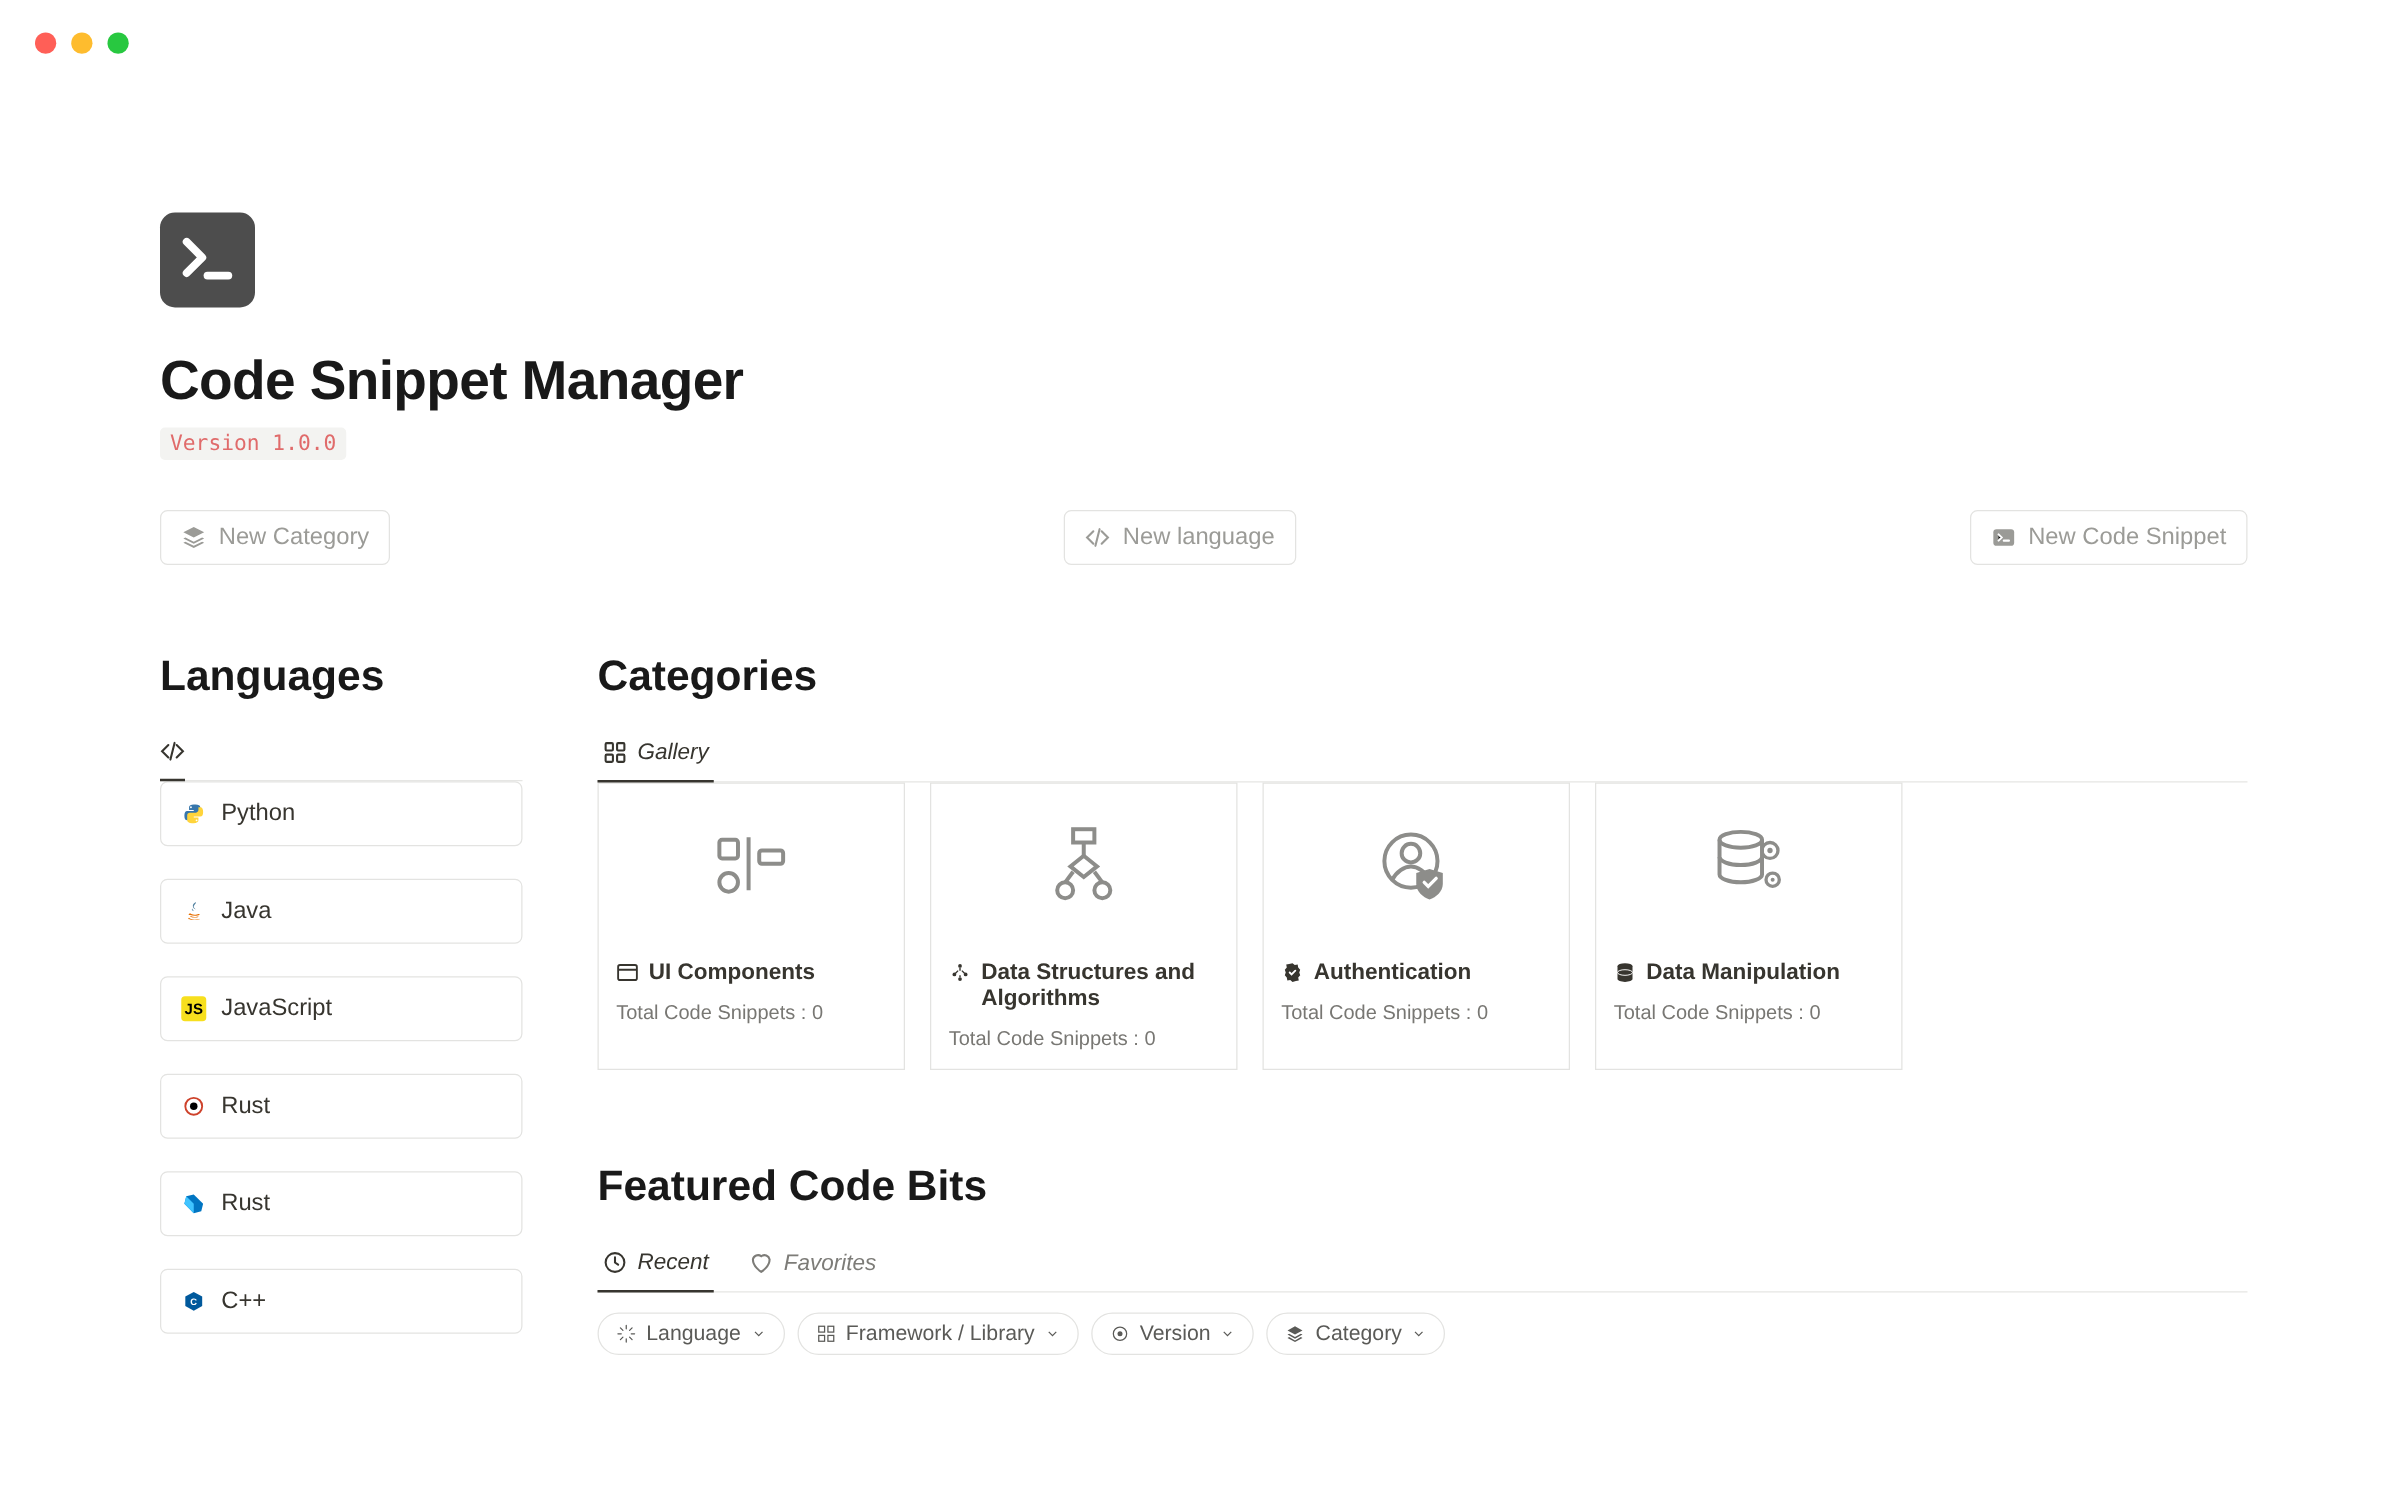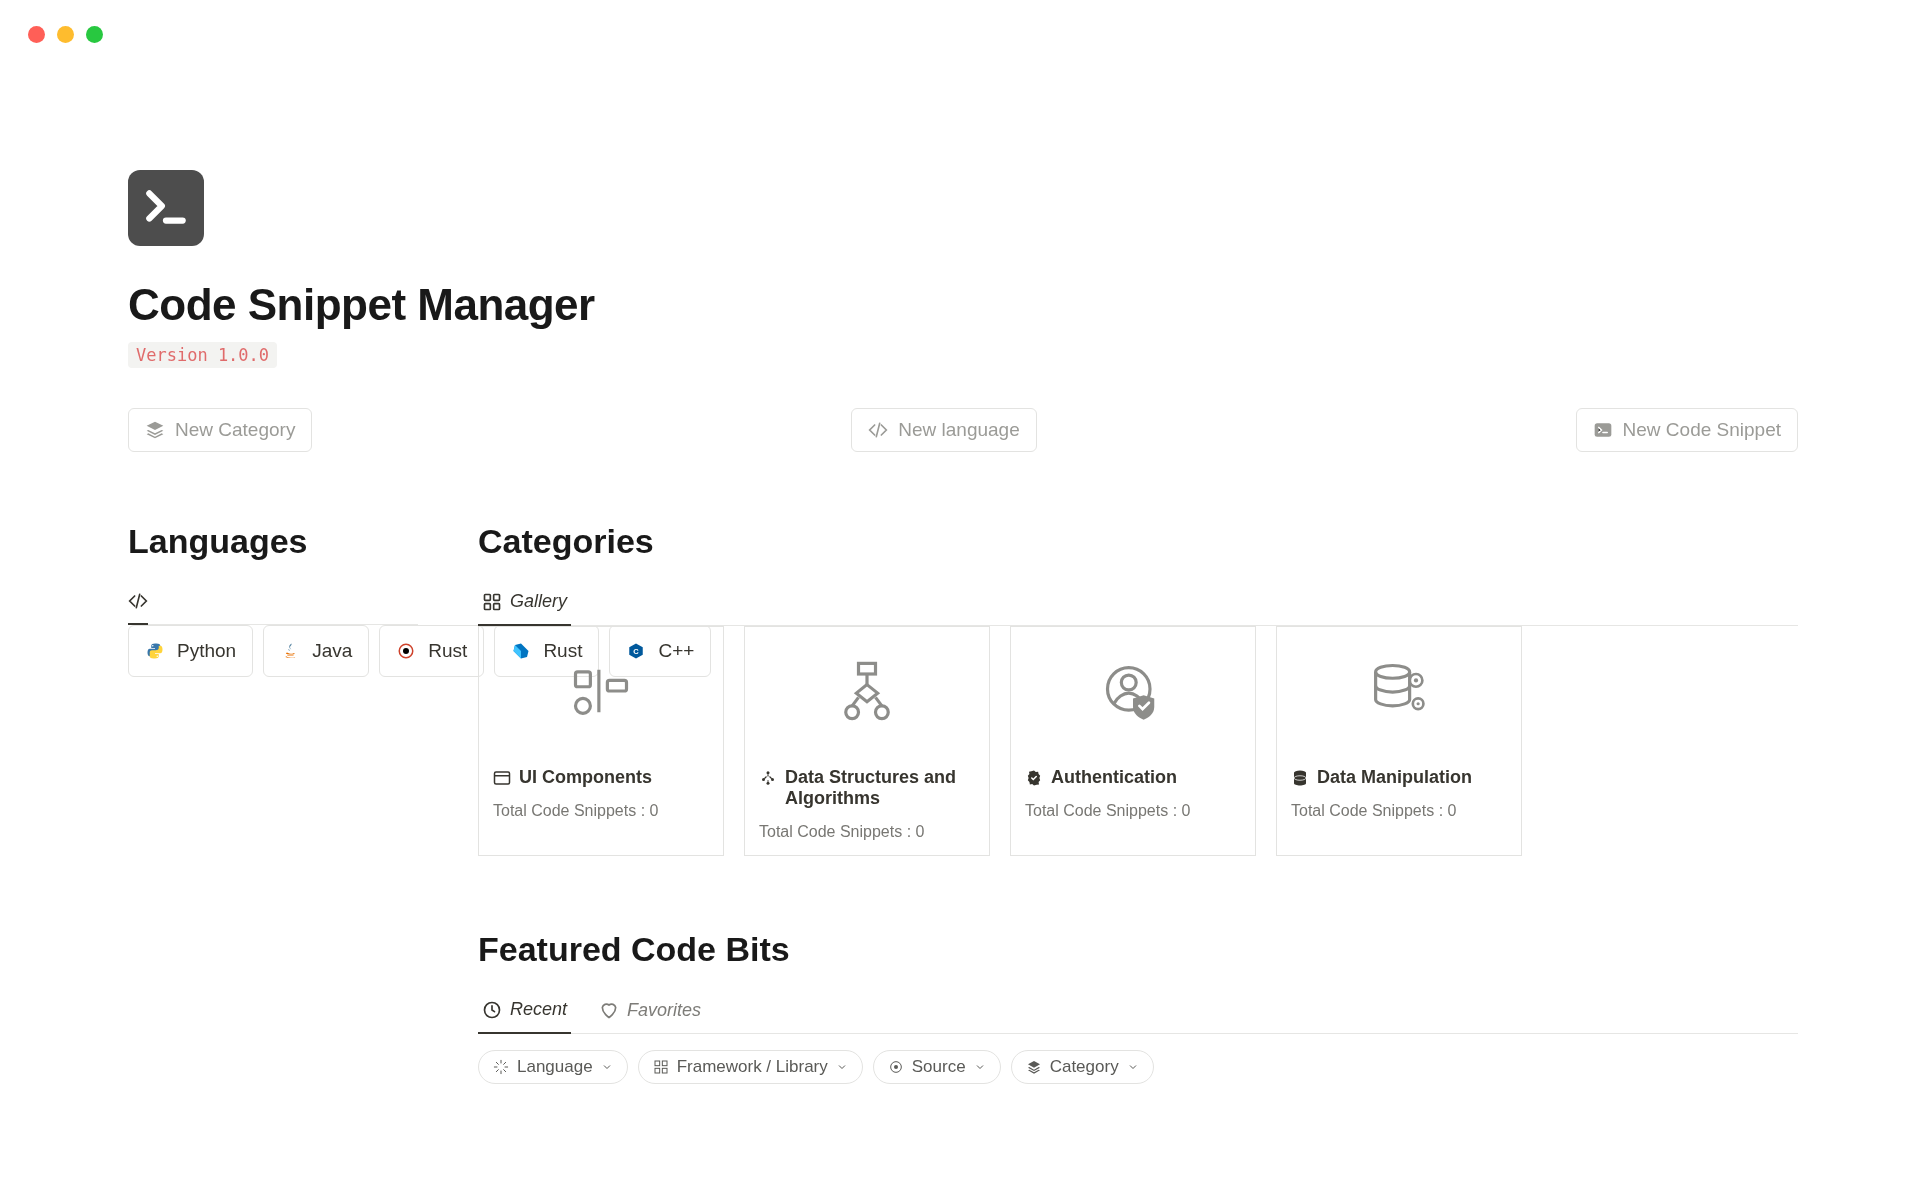--- a/index.html
+++ b/index.html
@@ -115,21 +115,21 @@
   position: relative;
 }
 .tab svg { width: 20px; height: 20px; }
 .tab.active {
   color: #37352f;
   border-bottom: 2px solid #37352f;
   margin-bottom: -1px;
 }
 .tab-bar.iconic .tab { padding-left: 0; padding-right: 0; }
 
-.lang-list { display: flex; flex-direction: row; gap: 10px; }
+.lang-list { display: flex; flex-direction: column; gap: 26px; }
 .lang-item {
   display: flex;
   align-items: center;
   gap: 12px;
   border: 1px solid #e3e3e1;
   border-radius: 6px;
   padding: 14px 16px;
   font-size: 19px;
   font-weight: 500;
   color: #37352f;
@@ -271,20 +271,24 @@
           <span class="lang-icon">
               <svg width="18" height="18" viewBox="0 0 24 24">
                 <path fill="#e76f00" d="M8 14c-2 1-2 2 0 2 3 1 8 1 10 0 1-1-1-1-2-1 1 1-5 1-8-1zm1 3c-1 0-1 1 0 1 2 1 6 1 8 0 0-1-2 0-3 0-2 0-4 0-5-1z"></path>
                 <path fill="#5382a1" d="M14 2c1 2-2 3-2 5 0 1 1 2 2 3-2-1-3-2-3-4 0-2 2-3 3-4zm-3 7c-1 1 1 2 1 3-2-1-3-2-1-3z"></path>
                 <path fill="#e76f00" d="M7 19c-2 1 0 2 2 2 4 1 9 0 10-1-1 0-3 1-6 1s-5-1-6-2z"></path>
               </svg>
             </span>
           <span>Java</span>
         </div>
         <div class="lang-item">
+          <span class="lang-icon" style="background:#f7df1e;color:#000;">JS</span>
+          <span>JavaScript</span>
+        </div>
+        <div class="lang-item">
           <span class="lang-icon">
               <svg width="18" height="18" viewBox="0 0 24 24">
                 <circle cx="12" cy="12" r="9" fill="none" stroke="#ce422b" stroke-width="2"></circle>
                 <circle cx="12" cy="12" r="4" fill="#000"></circle>
               </svg>
             </span>
           <span>Rust</span>
         </div>
         <div class="lang-item">
           <span class="lang-icon">
@@ -456,21 +460,21 @@
             <span>Framework / Library</span>
             <svg class="chev" viewBox="0 0 24 24">
                 <path d="M6 9l6 6 6-6" fill="none" stroke="#5a5a57" stroke-width="2"></path>
               </svg>
           </div>
           <div class="filter-pill">
             <svg class="lead" viewBox="0 0 24 24">
                 <circle cx="12" cy="12" r="8" fill="none" stroke="#5a5a57" stroke-width="1.5"></circle>
                 <circle cx="12" cy="12" r="3" fill="#5a5a57"></circle>
               </svg>
-            <span>Source</span>
+            <span>Version</span>
             <svg class="chev" viewBox="0 0 24 24">
                 <path d="M6 9l6 6 6-6" fill="none" stroke="#5a5a57" stroke-width="2"></path>
               </svg>
           </div>
           <div class="filter-pill">
             <svg class="lead" viewBox="0 0 24 24">
                 <path fill="#5a5a57" d="M12 3L3 8l9 5 9-5-9-5zm-9 10l9 5 9-5-2-1-7 4-7-4-2 1zm0 4l9 5 9-5-2-1-7 4-7-4-2 1z"></path>
               </svg>
             <span>Category</span>
             <svg class="chev" viewBox="0 0 24 24">

